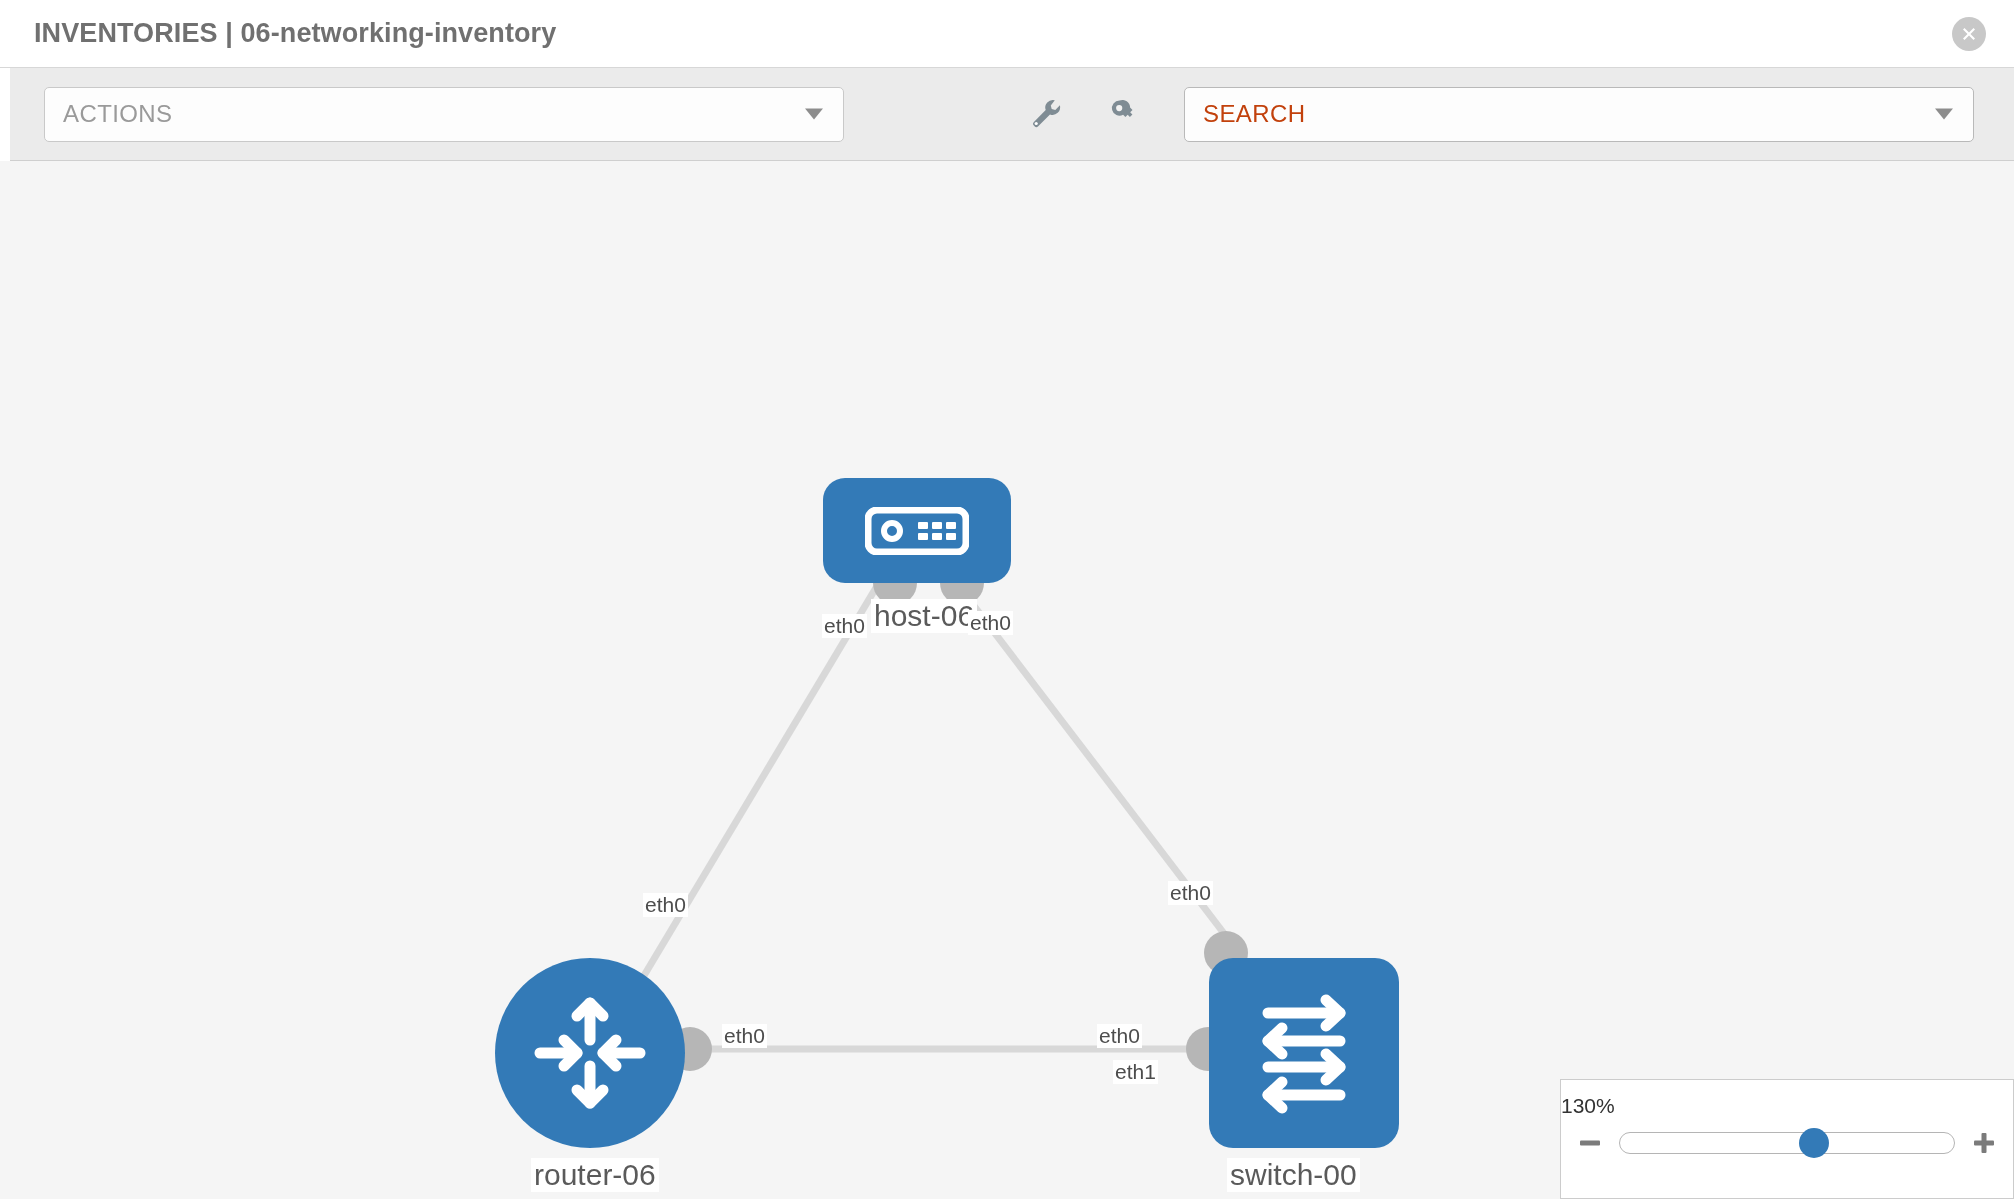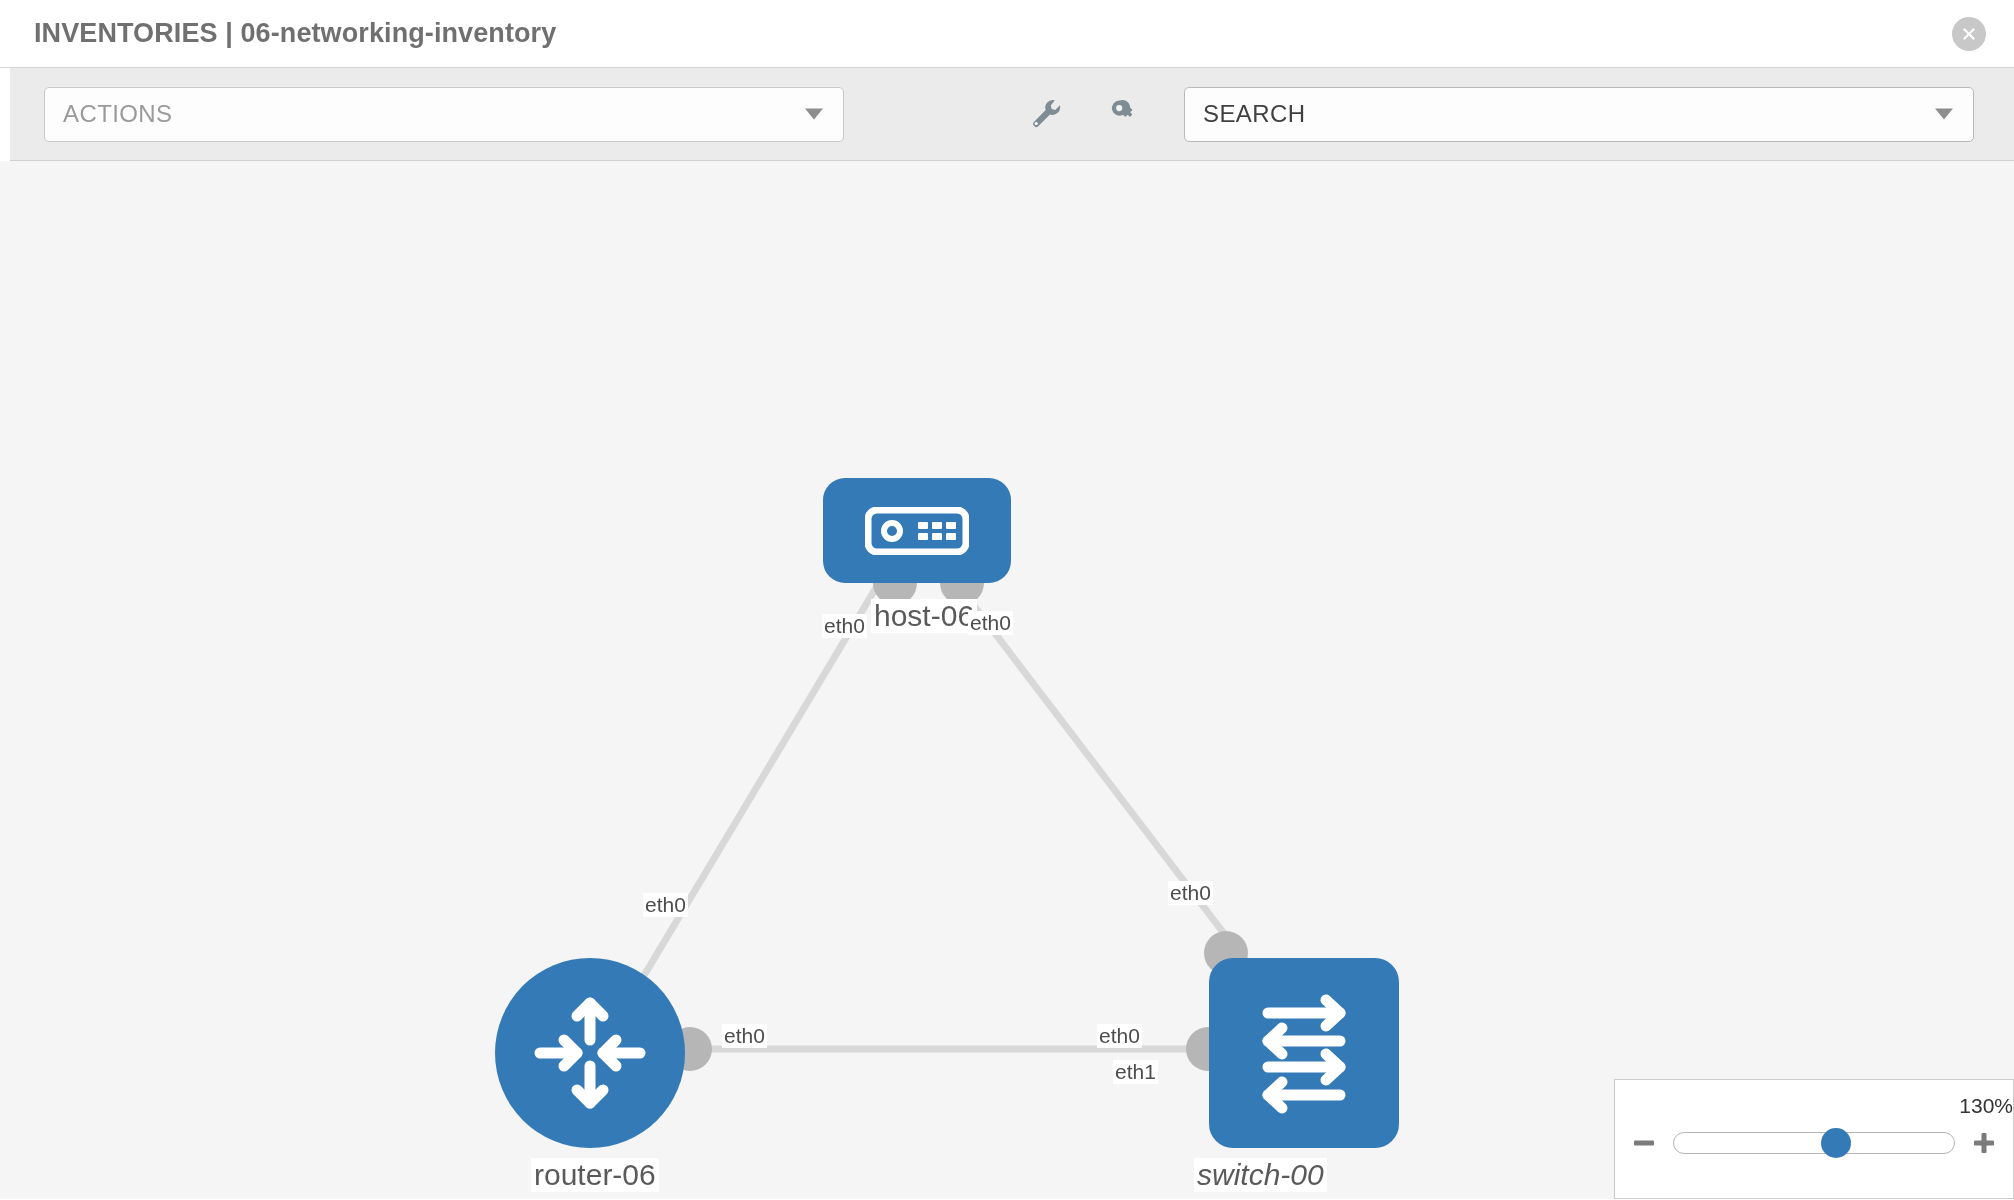--- a/index.html
+++ b/index.html
@@ -93,21 +93,21 @@
     margin-left: 40px;
     background: #fdfdfd;
     border: 1px solid #b9b9b9;
     border-radius: 5px;
     display: flex;
     align-items: center;
     padding: 0 18px;
   }
   .search-box .sel-text {
     font-size: 24px;
-    color: #404040;
+    color: #c2410c;
     letter-spacing: 0.4px;
   }
 
   
   .canvas {
     position: relative;
     width: 2014px;
     height: 1038px;
     background: #f5f5f5;
     overflow: hidden;
@@ -141,21 +141,21 @@
     position: absolute;
     font-size: 30px;
     color: #5a5a5a;
     background: #ffffff;
     white-space: nowrap;
     padding: 0 3px;
     line-height: 1.12;
   }
   .lbl-host   { left: 871px; top: 438px; }
   .lbl-router { left: 531px; top: 997px; }
-  .lbl-switch { left: 1194px; top: 997px; font-style: italic; }
+  .lbl-switch { left: 1227px; top: 997px; }
 
   .edge-label {
     position: absolute;
     font-size: 21px;
     color: #4d4d4d;
     background: #ffffff;
     white-space: nowrap;
     padding: 0 2px;
     line-height: 1.15;
     text-align: right;
@@ -166,27 +166,27 @@
     width: 44px; height: 44px;
     border-radius: 50%;
     background: #b6b6b6;
   }
 
   
   .zoom-panel {
     position: absolute;
     right: 0;
     bottom: 0;
-    width: 400px;
+    width: 454px;
     height: 120px;
     background: #ffffff;
     border: 1px solid #cccccc;
     display: flex;
     flex-direction: column;
-    align-items: flex-end;
+    align-items: flex-start;
     padding-top: 14px;
   }
   .zoom-value {
     font-size: 21px;
     color: #333333;
     margin-bottom: 10px;
   }
   .zoom-row {
     display: flex;
     align-items: center;

